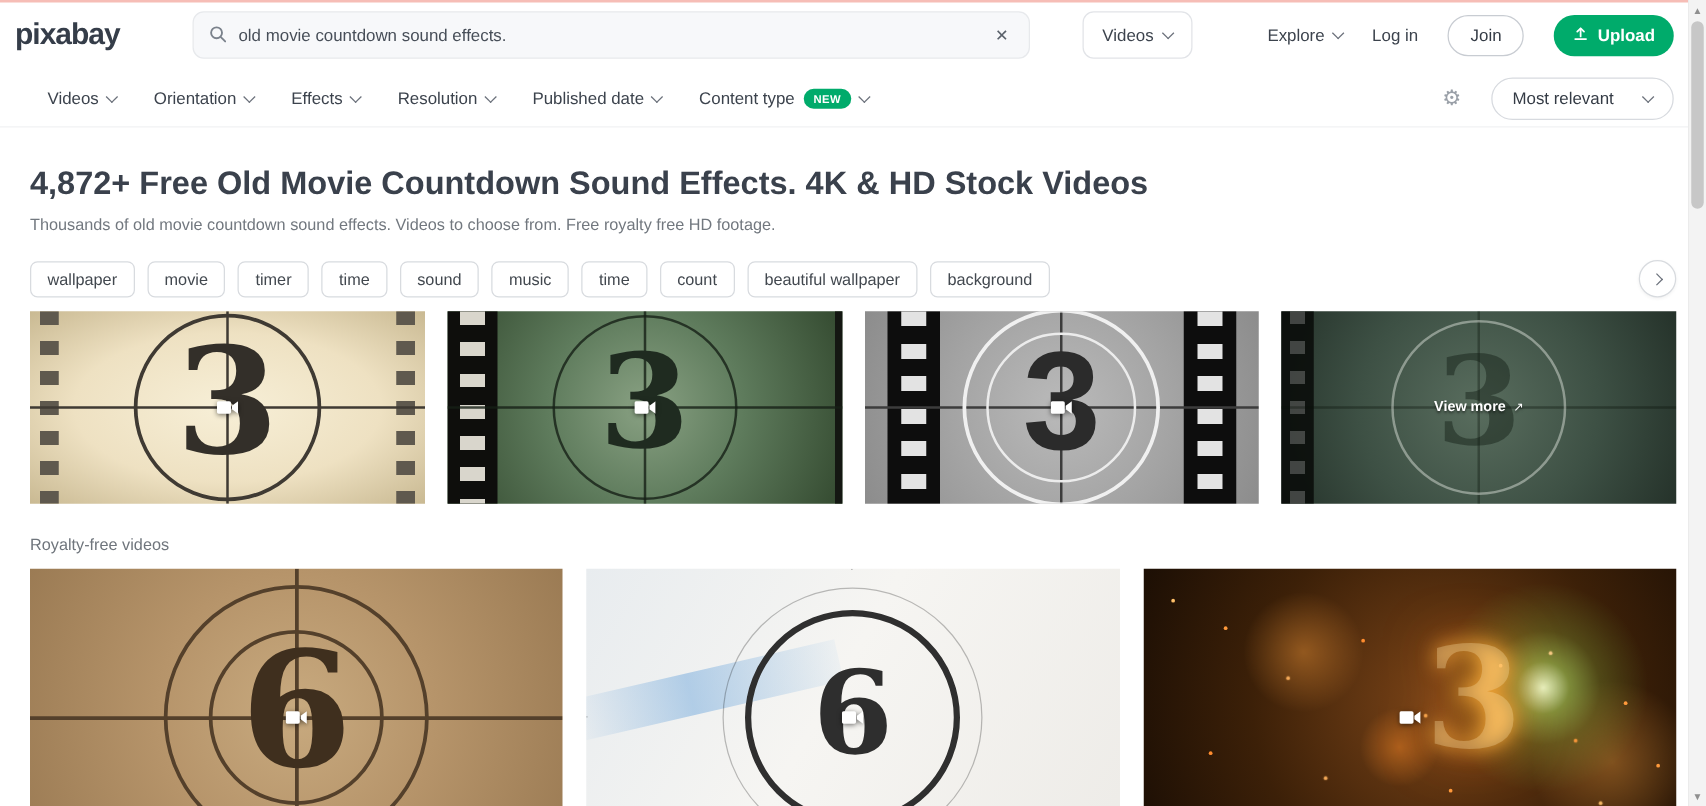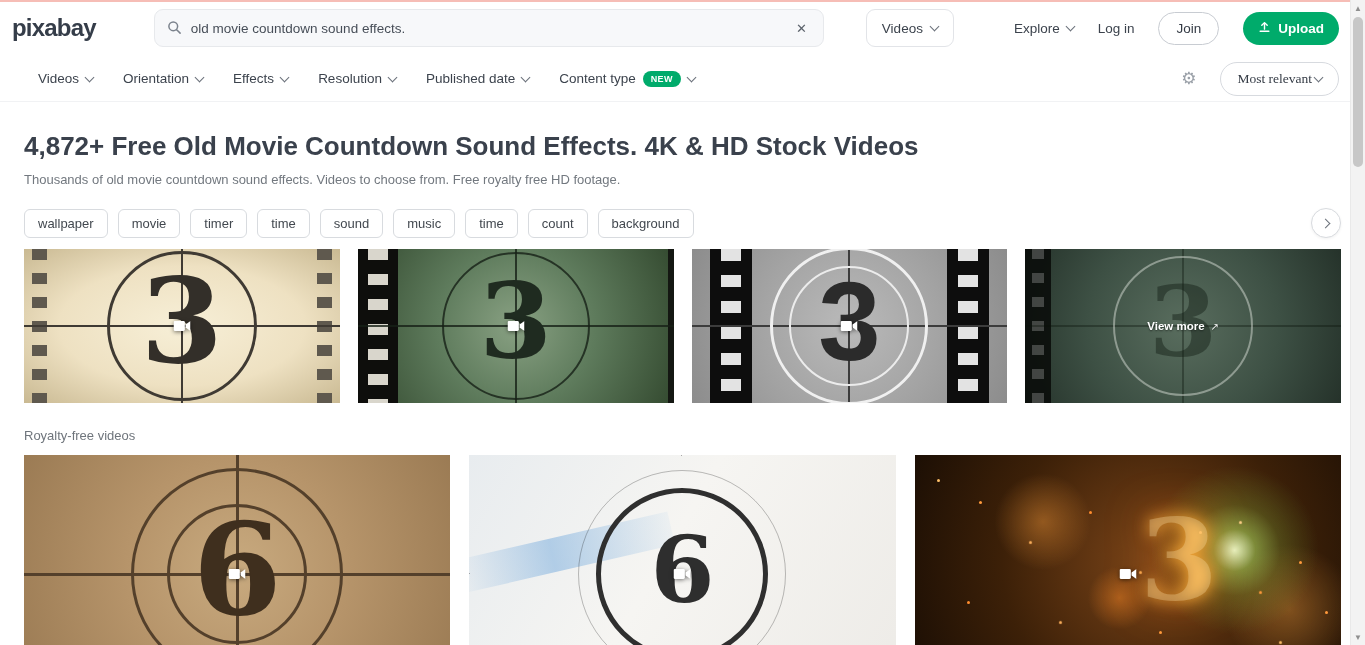--- a/index.html
+++ b/index.html
@@ -26,22 +26,22 @@
     color: #343b45; cursor: pointer; font-family: "Liberation Sans", sans-serif; }
   .upload-btn { display: flex; align-items: flex-start; gap: 7px; border: 0; background: #00ab6b; color: #fff; border-radius: 18px;
     padding: 9px 15px; font-size: 13.5px; font-weight: 700; cursor: pointer; font-family: "Liberation Sans", sans-serif; }
 
   
   .filterbar { display: flex; align-items: center; height: 46px; padding: 0 26px 0 38px; gap: 30px; border-bottom: 1px solid #f1f2f4; }
   .filter-item { display: flex; align-items: center; gap: 7px; font-size: 13.5px; color: #3c434d; cursor: pointer; white-space: nowrap; }
   .new-badge { background: #00ab6b; color: #fff; font-size: 9px; font-weight: 700; border-radius: 9px; padding: 3px 8px; letter-spacing: 0.3px; }
   .filterbar-right { margin-left: auto; display: flex; align-items: center; gap: 24px; }
   .gear { font-size: 17px; color: #9aa0a8; cursor: pointer; background: none; border: 0; line-height: 1; }
-  .sort-pill { display: flex; align-items: center; gap: 3px; height: 34px; padding: 0 16px; border: 1px solid #d7dadf;
-    border-radius: 18px; background: #fff; font-size: 13.5px; color: #343b45; cursor: pointer; font-family: Liberation Serif, serif; }
+  .sort-pill { display: flex; align-items: center; gap: 24px; height: 34px; padding: 0 16px; border: 1px solid #d7dadf;
+    border-radius: 18px; background: #fff; font-size: 13.5px; color: #343b45; cursor: pointer; font-family: Liberation Sans, sans-serif; }
 
   
   .main { padding: 0 24px; }
   .page-title { margin-top: 29px; font-size: 26px; font-weight: 700; color: #3a414c; }
   .page-subtitle { margin-top: 10px; font-size: 13px; color: #72787f; }
   .tags-row { margin-top: 21px; display: flex; align-items: center; gap: 10px; }
   .tag-pill { height: 29px; display: flex; align-items: center; padding: 0 13px; background: #fff; border: 1px solid #d8dbdf;
     border-radius: 6px; font-size: 13px; color: #42484f; cursor: pointer; font-family: "Liberation Sans", sans-serif; white-space: nowrap; }
   .tags-next { margin-left: auto; width: 30px; height: 30px; border-radius: 50%; border: 1px solid #d8dbdf; background: #fff;
     display: flex; align-items: center; justify-content: center; cursor: pointer; box-shadow: 0 1px 3px rgba(0,0,0,0.06); }
@@ -240,20 +240,21 @@
 
   <div class="tags-row">
     <button class="tag-pill">wallpaper</button>
     <button class="tag-pill">movie</button>
     <button class="tag-pill">timer</button>
     <button class="tag-pill">time</button>
     <button class="tag-pill">sound</button>
     <button class="tag-pill">music</button>
     <button class="tag-pill">time</button>
     <button class="tag-pill">count</button>
+    <button class="tag-pill">beautiful wallpaper</button>
     <button class="tag-pill">background</button>
     <button class="tags-next">
       <span class="chev"></span>
     </button>
   </div>
 
 
   <div class="sponsored-grid">
     <div class="thumb t1">
       <div class="holes-l"></div>

